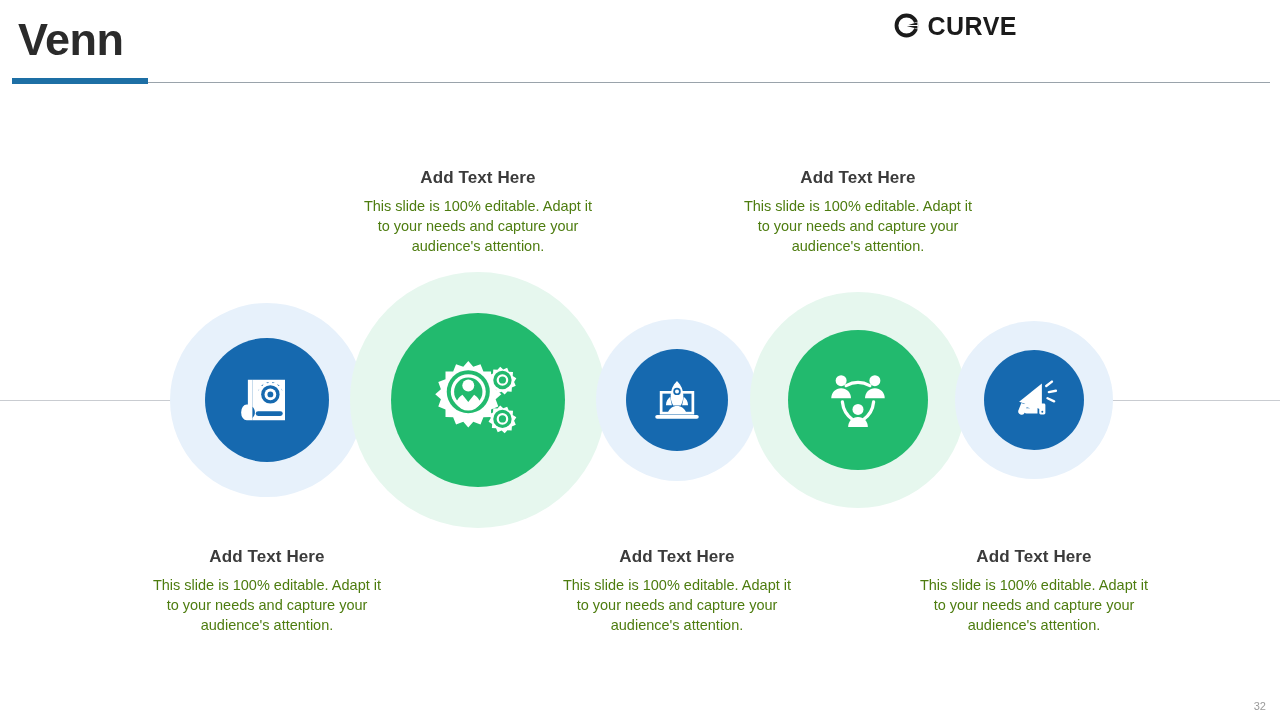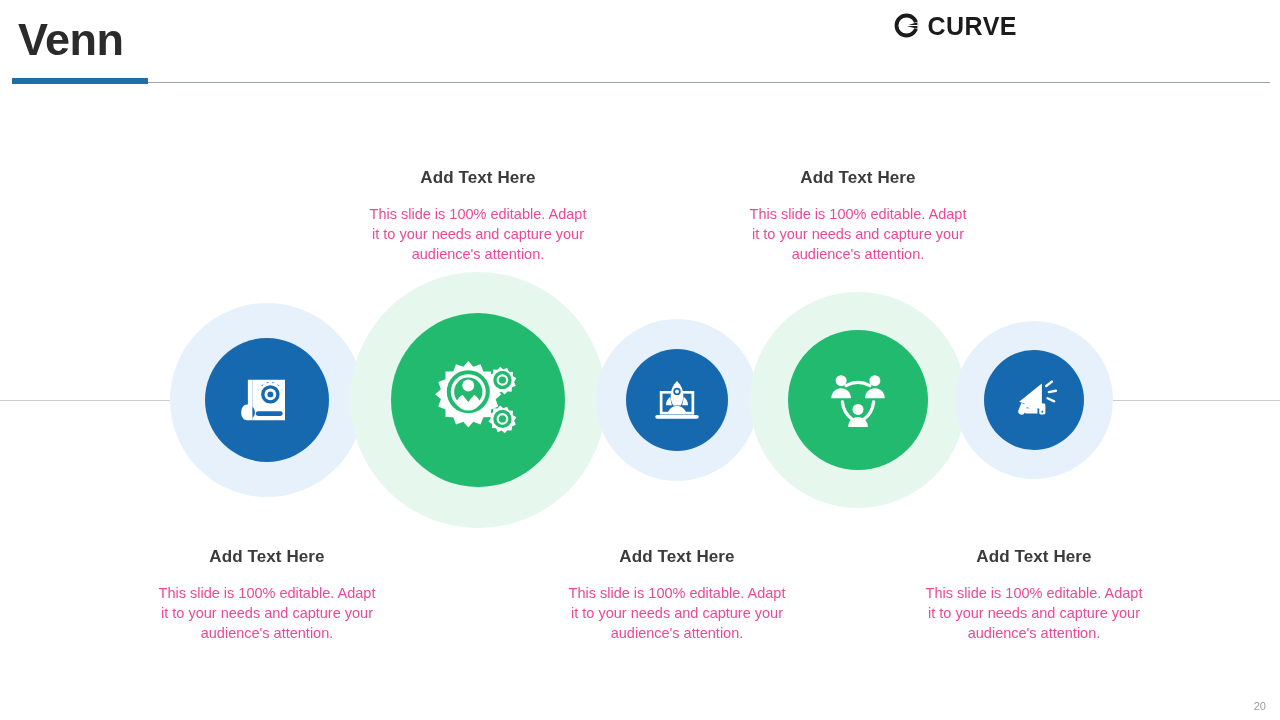--- a/index.html
+++ b/index.html
@@ -106,23 +106,23 @@
   .tb-title {
     font-size: 17px;
     font-weight: bold;
     color: #3b3b3b;
     margin: 0 0 7px 0;
     letter-spacing: 0.1px;
     white-space: nowrap;
   }
   .tb-body {
     font-size: 14.5px;
-    color: #ec4899;
+    color: #4d7c0f;
     line-height: 1.38;
-    margin: 16px;
+    margin: 8px;
   }
 
   
   #page-number {
     position: absolute;
     right: 14px;
     bottom: 8px;
     font-size: 11px;
     color: #9b9b9b;
   }
@@ -275,13 +275,13 @@
   <div class="text-block" style="left: 677px; top: 547px; width: 250px;">
     <p class="tb-title">Add Text Here</p>
     <p class="tb-body">This slide is 100% editable. Adapt it to your needs and capture your audience's attention.</p>
   </div>
   <div class="text-block" style="left: 1034px; top: 547px; width: 250px;">
     <p class="tb-title">Add Text Here</p>
     <p class="tb-body">This slide is 100% editable. Adapt it to your needs and capture your audience's attention.</p>
   </div>
 </div>
 
-<div id="page-number">20</div>
+<div id="page-number">32</div>
 
 </body></html>

